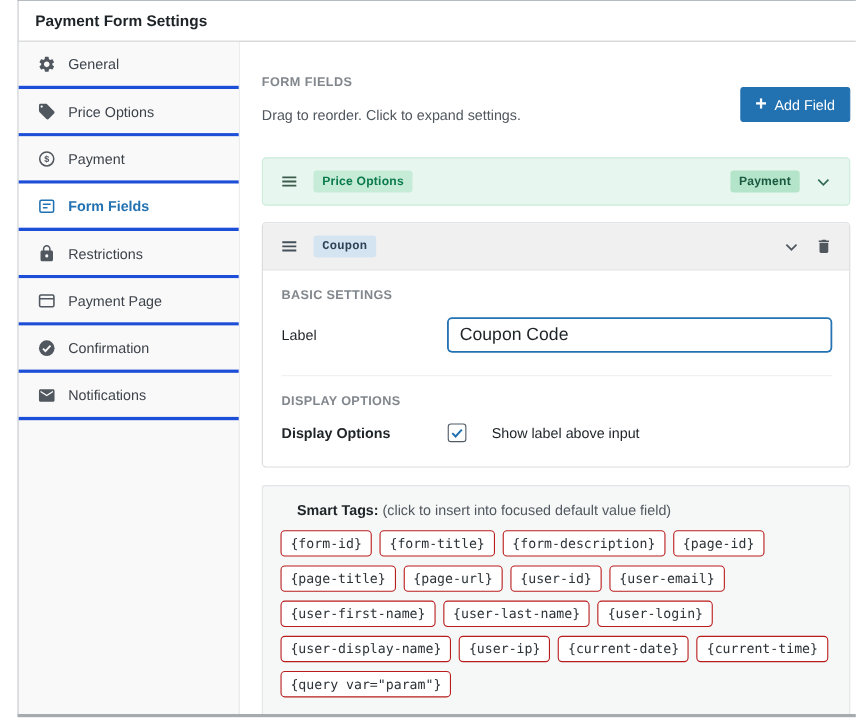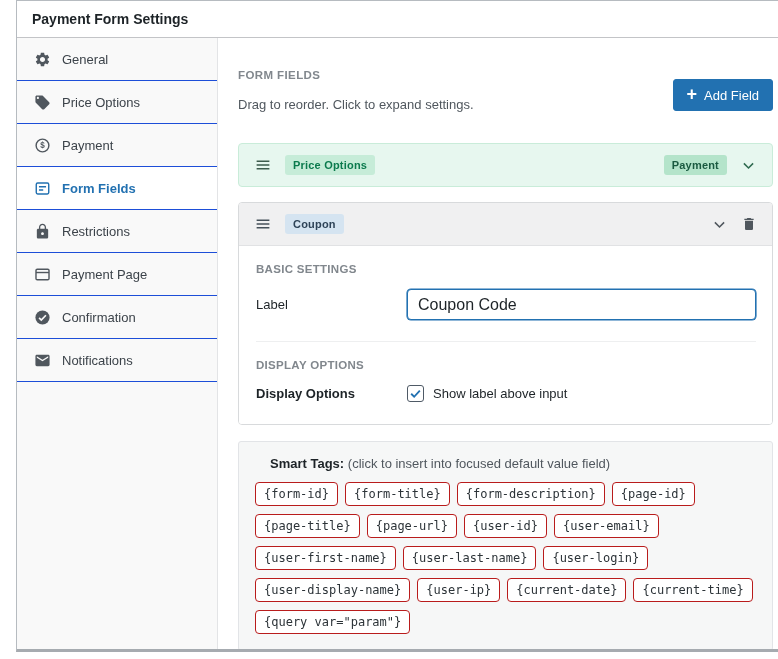--- a/index.html
+++ b/index.html
@@ -30,21 +30,21 @@
 
   
   .sidebar {
     width: 201px; min-width: 201px;
     background: #f9f9f9;
     border-right: 1px solid #e3e4e6;
   }
   .sidebar-item {
     display: flex; align-items: center; gap: 11px;
     height: 43px; padding: 0 17px;
-    border-bottom: 1px solid #1d4ed8;
+    border-bottom: 3px solid #1d4ed8;
     font-size: 13px; color: #3c434a;
     cursor: pointer; background: #f9f9f9;
   }
   .sidebar-item .icon { display: flex; color: #50575e; }
   .sidebar-item.active { background: #ffffff; color: #2271b1; font-weight: bold; }
   .sidebar-item.active .icon { color: #2271b1; }
 
   
   .content { flex: 1; position: relative; padding: 0 20px; background: #fff; overflow: hidden; }
   .section-title {
@@ -68,21 +68,21 @@
     padding: 0 15px; border-radius: 4px;
   }
   .field-row.green { background: #e7f7ef; border: 1px solid #c9ecd9; }
 
   .badge {
     font-size: 11px; font-weight: bold;
     padding: 4px 8px; border-radius: 3px; letter-spacing: .2px;
   }
   .badge.green   { background: #c6ecd8; color: #0b7a4d; }
   .badge.required{ background: #b4e4ca; color: #1a5a40; margin-left: auto; }
-  .badge.blue    { background: #d5e4f1; color: #2e4357; }
+  .badge.blue    { background: #d5e4f1; color: #2e4357; font-family: Liberation Mono, monospace; }
 
   .drag { color: #45505a; display: flex; cursor: grab; }
   .field-row.green .drag { color: #3d5c4d; }
   .chev { color: #50575e; display: flex; cursor: pointer; }
   .field-row.green .chev { color: #2f6b50; }
   .trash { color: #50575e; display: flex; cursor: pointer; }
 
   .field-card { margin-top: 15px; border: 1px solid #d8dadc; border-radius: 4px; overflow: hidden; }
   .field-card-header {
     height: 43px; background: #f0f0f1;
@@ -99,21 +99,21 @@
   .setting-row .row-label { width: 151px; min-width: 151px; font-size: 13px; color: #1d2327; }
   .row-label.bold { font-weight: bold; }
   .text-input {
     flex: 1; height: 31px;
     border: 1.5px solid #2271b1; border-radius: 4px;
     box-shadow: 0 0 0 .6px #2271b1;
     padding: 0 10px; font-size: 16px; color: #1d2327;
     font-family: inherit; outline: none; background: #fff;
   }
   .divider { border: none; border-top: 1px solid #eeeff0; margin: 21px 0 17px; }
-  .checkbox-wrap { display: flex; align-items: center; gap: 9px; font-size: 13px; color: #1d2327; cursor: pointer; }
+  .checkbox-wrap { display: flex; align-items: center; gap: 23px; font-size: 13px; color: #1d2327; cursor: pointer; }
   .checkbox {
     width: 17px; height: 17px;
     border: 1.3px solid #4f5a66; border-radius: 3px; background: #fff;
     display: flex; align-items: center; justify-content: center;
   }
   .checkbox svg { display: none; }
   .checkbox.checked svg { display: block; }
 
   .smart-box {
     margin-top: 16px;

